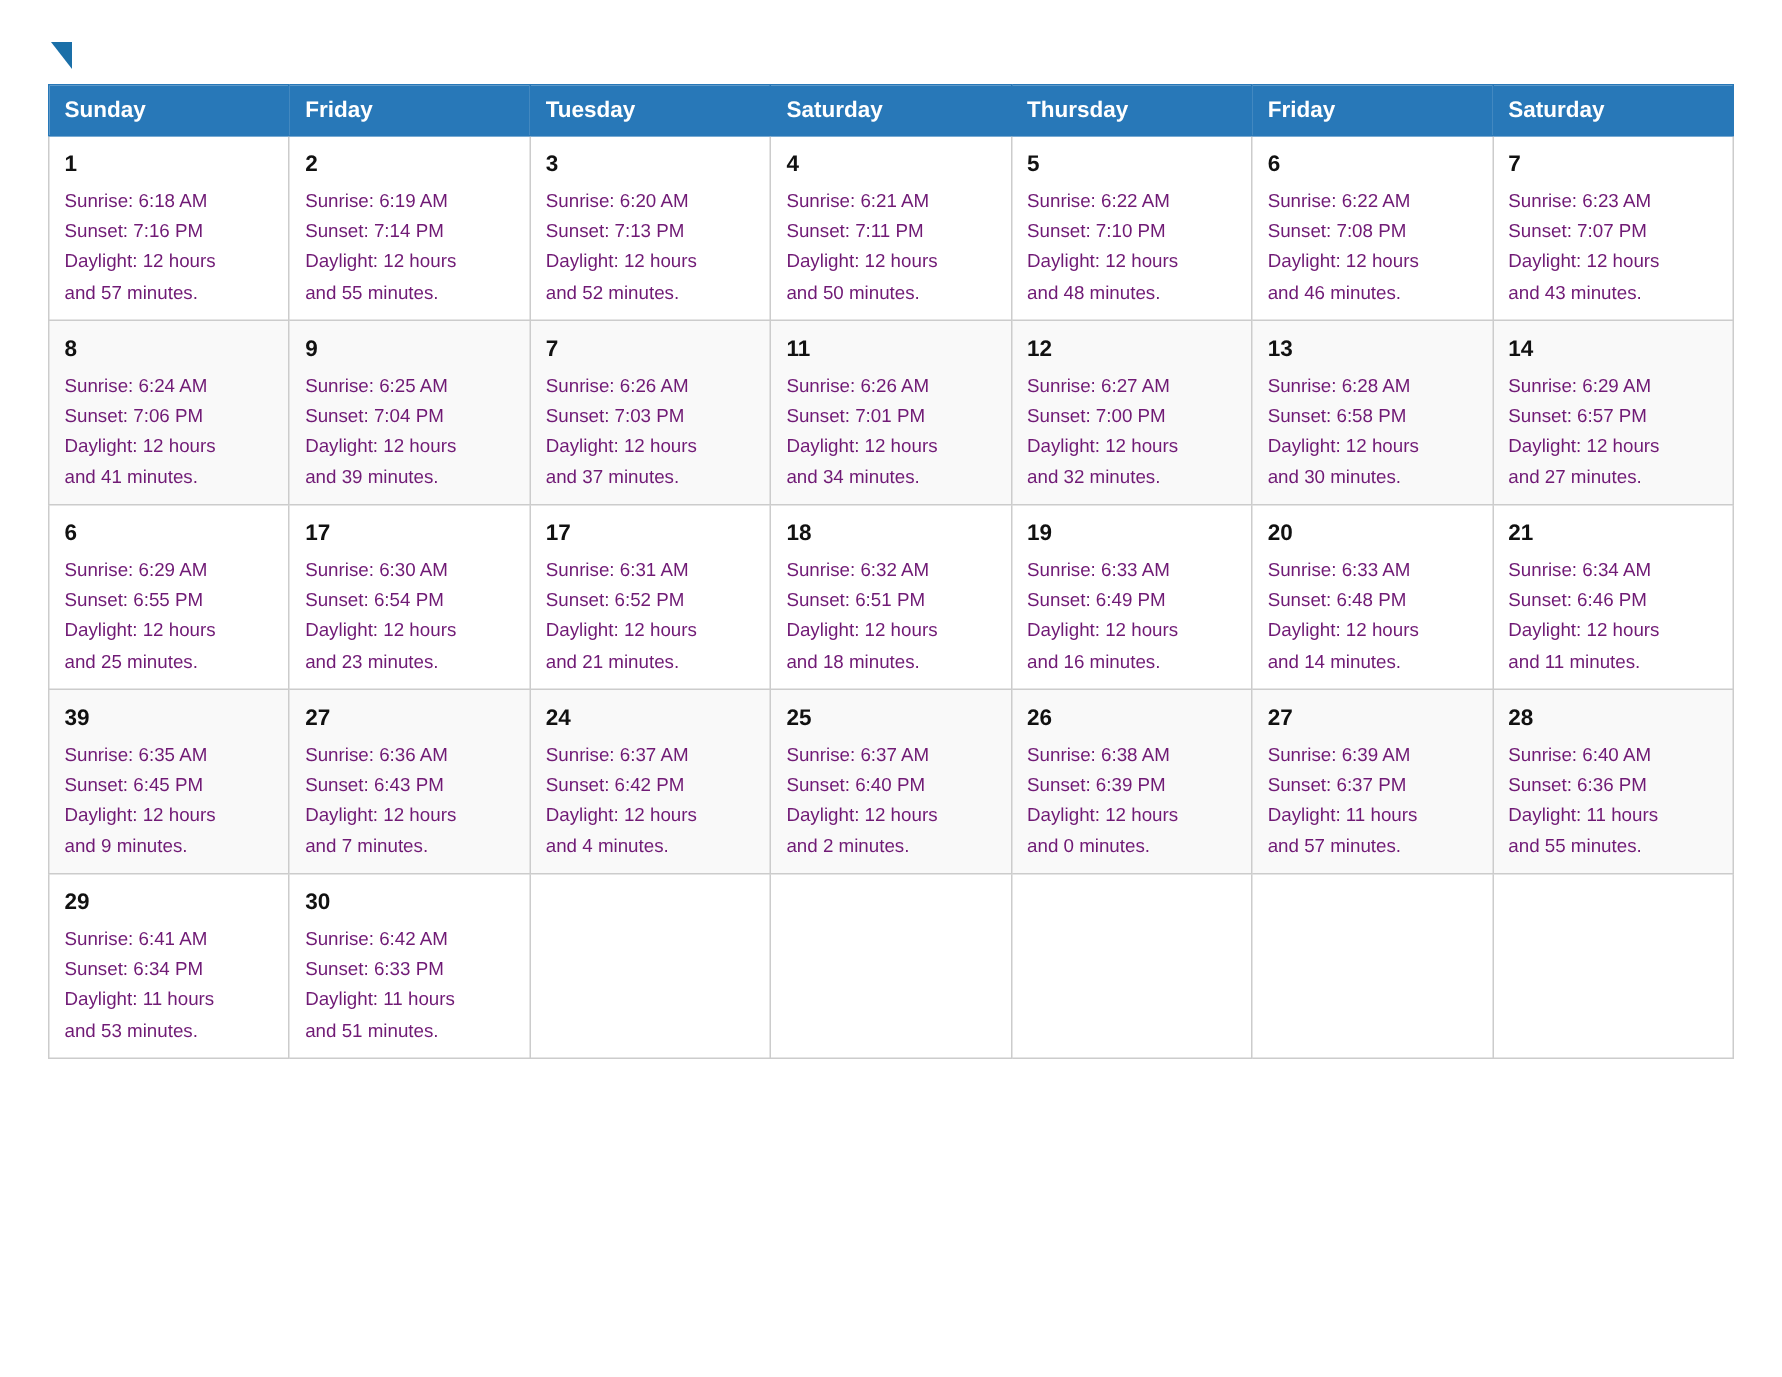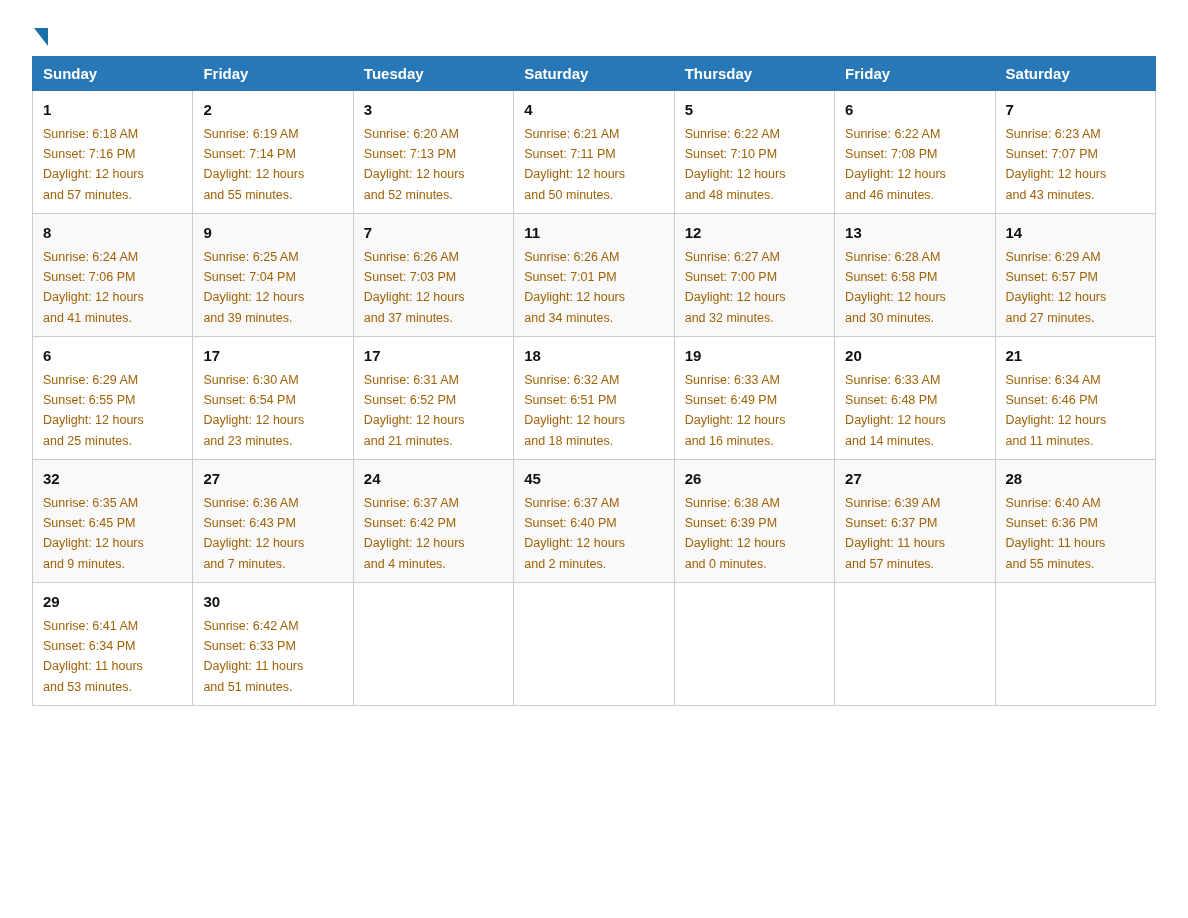--- a/index.html
+++ b/index.html
@@ -95,21 +95,21 @@
     }
     .day-number {
       font-size: 15px;
       font-weight: bold;
       color: #111;
       display: block;
       margin-bottom: 2px;
     }
     .day-info {
       font-size: 12.5px;
-      color: #a16207;
+      color: #701a75;
       line-height: 1.55;
     }
     .empty-cell {
       background: #fff !important;
     }
   </style>
 </head>
 <body>
 
 <div class="header">
@@ -160,24 +160,24 @@
       <tr>
         <td><span class="day-number">6</span><span class="day-info">Sunrise: 6:29 AM<br>Sunset: 6:55 PM<br>Daylight: 12 hours<br>and 25 minutes.</span></td>
         <td><span class="day-number">17</span><span class="day-info">Sunrise: 6:30 AM<br>Sunset: 6:54 PM<br>Daylight: 12 hours<br>and 23 minutes.</span></td>
         <td><span class="day-number">17</span><span class="day-info">Sunrise: 6:31 AM<br>Sunset: 6:52 PM<br>Daylight: 12 hours<br>and 21 minutes.</span></td>
         <td><span class="day-number">18</span><span class="day-info">Sunrise: 6:32 AM<br>Sunset: 6:51 PM<br>Daylight: 12 hours<br>and 18 minutes.</span></td>
         <td><span class="day-number">19</span><span class="day-info">Sunrise: 6:33 AM<br>Sunset: 6:49 PM<br>Daylight: 12 hours<br>and 16 minutes.</span></td>
         <td><span class="day-number">20</span><span class="day-info">Sunrise: 6:33 AM<br>Sunset: 6:48 PM<br>Daylight: 12 hours<br>and 14 minutes.</span></td>
         <td><span class="day-number">21</span><span class="day-info">Sunrise: 6:34 AM<br>Sunset: 6:46 PM<br>Daylight: 12 hours<br>and 11 minutes.</span></td>
       </tr>
       <tr>
-        <td><span class="day-number">32</span><span class="day-info">Sunrise: 6:35 AM<br>Sunset: 6:45 PM<br>Daylight: 12 hours<br>and 9 minutes.</span></td>
+        <td><span class="day-number">39</span><span class="day-info">Sunrise: 6:35 AM<br>Sunset: 6:45 PM<br>Daylight: 12 hours<br>and 9 minutes.</span></td>
         <td><span class="day-number">27</span><span class="day-info">Sunrise: 6:36 AM<br>Sunset: 6:43 PM<br>Daylight: 12 hours<br>and 7 minutes.</span></td>
         <td><span class="day-number">24</span><span class="day-info">Sunrise: 6:37 AM<br>Sunset: 6:42 PM<br>Daylight: 12 hours<br>and 4 minutes.</span></td>
-        <td><span class="day-number">45</span><span class="day-info">Sunrise: 6:37 AM<br>Sunset: 6:40 PM<br>Daylight: 12 hours<br>and 2 minutes.</span></td>
+        <td><span class="day-number">25</span><span class="day-info">Sunrise: 6:37 AM<br>Sunset: 6:40 PM<br>Daylight: 12 hours<br>and 2 minutes.</span></td>
         <td><span class="day-number">26</span><span class="day-info">Sunrise: 6:38 AM<br>Sunset: 6:39 PM<br>Daylight: 12 hours<br>and 0 minutes.</span></td>
         <td><span class="day-number">27</span><span class="day-info">Sunrise: 6:39 AM<br>Sunset: 6:37 PM<br>Daylight: 11 hours<br>and 57 minutes.</span></td>
         <td><span class="day-number">28</span><span class="day-info">Sunrise: 6:40 AM<br>Sunset: 6:36 PM<br>Daylight: 11 hours<br>and 55 minutes.</span></td>
       </tr>
       <tr>
         <td><span class="day-number">29</span><span class="day-info">Sunrise: 6:41 AM<br>Sunset: 6:34 PM<br>Daylight: 11 hours<br>and 53 minutes.</span></td>
         <td><span class="day-number">30</span><span class="day-info">Sunrise: 6:42 AM<br>Sunset: 6:33 PM<br>Daylight: 11 hours<br>and 51 minutes.</span></td>
         <td class="empty-cell"></td>
         <td class="empty-cell"></td>
         <td class="empty-cell"></td>

